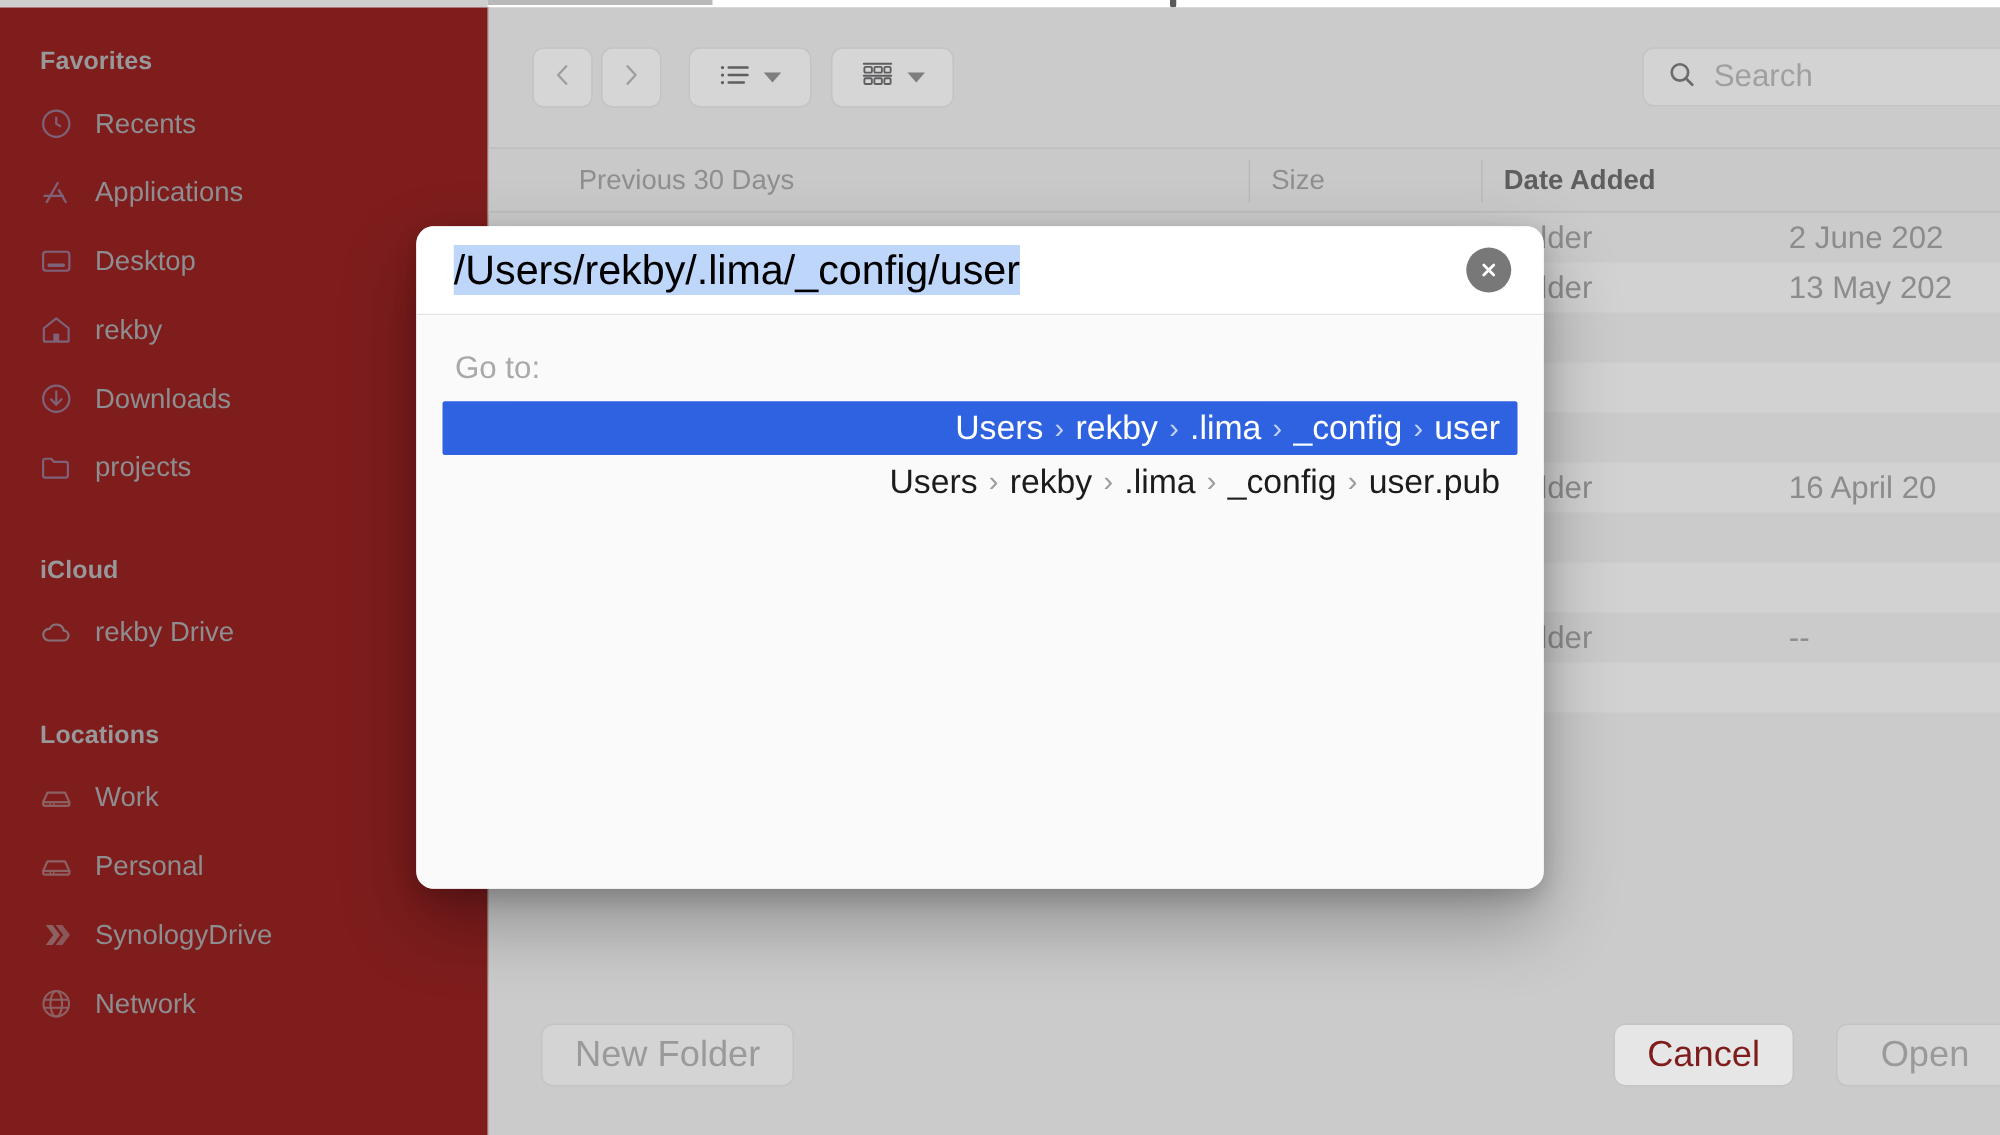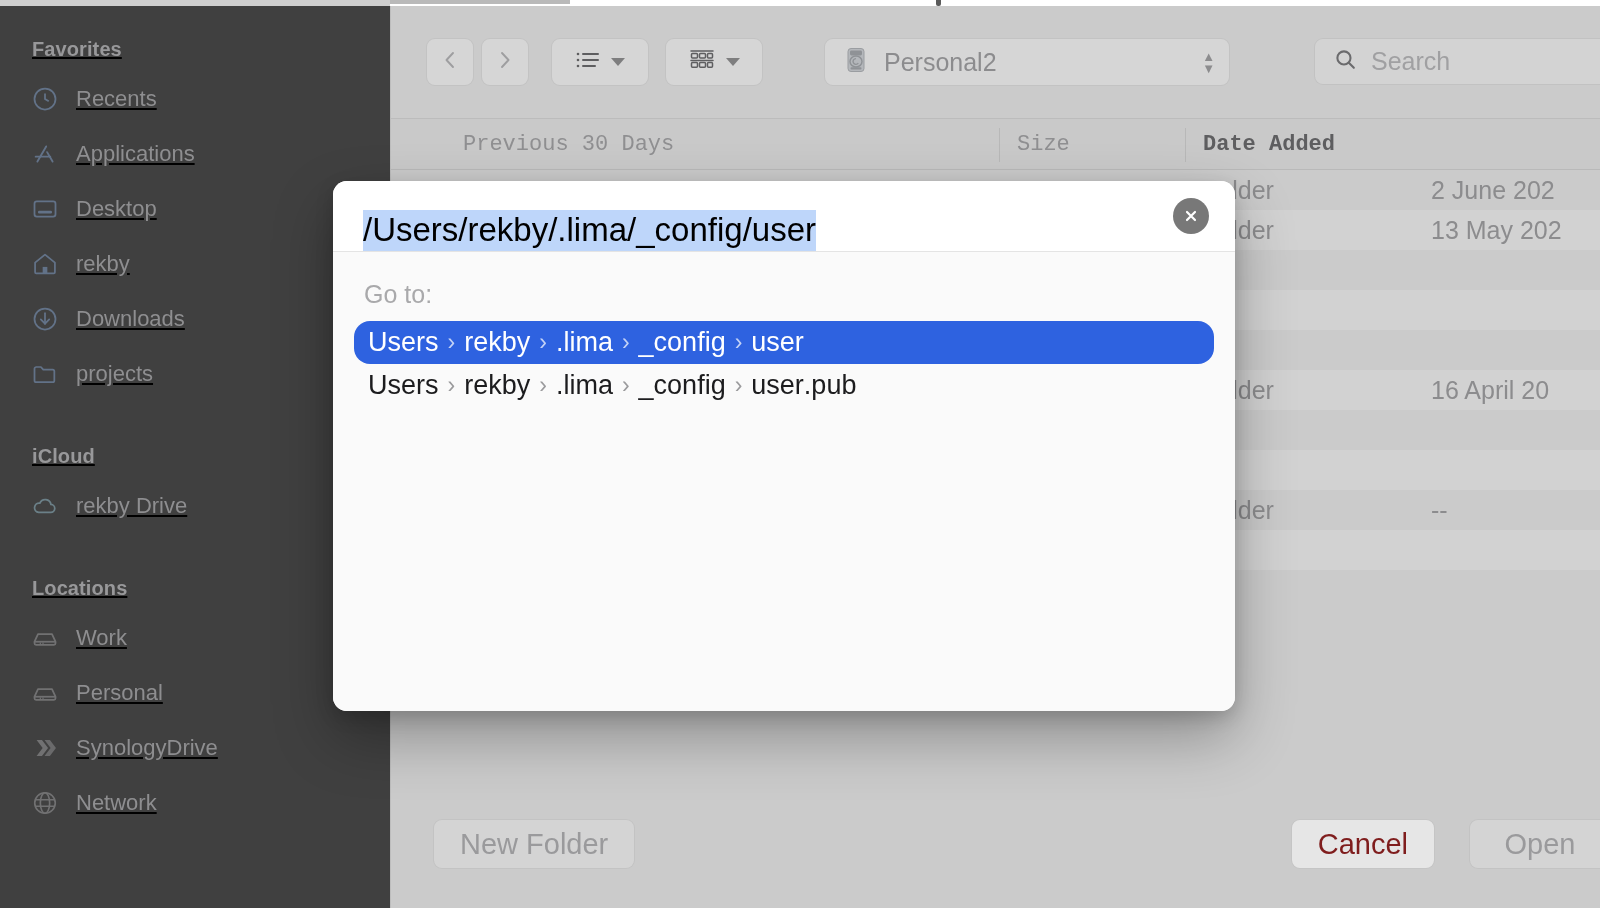--- a/index.html
+++ b/index.html
@@ -50,24 +50,23 @@
     position: absolute; left: 936px; top: 0;
     width: 5px; height: 6px; background: #5a5a5a;
     border-radius: 0 0 2px 2px;
   }
 
   
   .sidebar {
     position: relative;
     width: 391px;
     height: 100%;
-    background: #404040;
+    background: #7f1d1d;
     padding-top: 18px;
     flex: 0 0 391px;
-    text-decoration: underline;
   }
   .sidebar::after {
     content: "";
     position: absolute; right: 0; top: 0;
     width: 1px; height: 100%;
     background: #bdbdbd;
   }
 
   .sb-section {
     font-size: 20px;
@@ -187,21 +186,20 @@
     display: flex;
     align-items: center;
   }
   .col {
     position: relative;
     font-size: 22px;
     color: #8f8f91;
     height: 100%;
     display: flex; align-items: center;
     padding-left: 18px;
-    font-family: Liberation Mono, monospace;
   }
   .col.strong { color: #5e5e60; font-weight: bold; }
   .col + .col::before {
     content: "";
     position: absolute; left: 0; top: 9px;
     width: 1px; height: 34px;
     background: #b8b8b8;
   }
   .col-name { width: 608px; padding-left: 72px; }
   .col-size { width: 186px; }
@@ -270,21 +268,21 @@
                 0 6px 18px rgba(0,0,0,0.16);
     overflow: hidden;
     z-index: 50;
   }
 
   .goto-input-row {
     position: relative;
     height: 71px;
     background: #ffffff;
     display: flex;
-    align-items: flex-end;
+    align-items: center;
     padding: 0 28px 0 30px;
     border-bottom: 1px solid #e4e4e4;
   }
   .goto-text {
     font-size: 33px;
     color: #000000;
     background: #bed6fa;
     line-height: 1.18;
     padding: 1px 0;
     white-space: nowrap;
@@ -304,27 +302,28 @@
 
   .goto-label {
     font-size: 25px;
     color: #a9a9ab;
     padding: 28px 0 12px 31px;
   }
 
   .sugg {
     height: 43px;
     margin: 0 21px;
-    border-radius: 16px;
+    border-radius: 2px;
     display: flex;
     align-items: center;
     padding: 0 14px;
     font-size: 27px;
     color: #1c1c1e;
     white-space: nowrap;
+    justify-content: flex-end;
   }
   .sugg.selected { background: #2e62e0; color: #ffffff; }
   .sugg .seg { }
   .sugg .seg.bold { font-weight: normal; }
   .sugg .sep {
     color: #9b9b9d;
     padding: 0 9px;
     font-size: 23px;
   }
   .sugg.selected .sep { color: #c3d2f6; }
@@ -509,36 +508,20 @@
               <rect x="19.5" y="5.5" width="5" height="4.6" rx="1"></rect>
               <path d="M3 12.6h22" stroke-linecap="round"></path>
               <rect x="3.5" y="14.6" width="6" height="4.6" rx="1"></rect>
               <rect x="11.5" y="14.6" width="6" height="4.6" rx="1"></rect>
               <rect x="19.5" y="14.6" width="5" height="4.6" rx="1"></rect>
             </svg>
           </span>
           <span class="chev"></span>
         </div>
 
-        <div class="path-pop">
-          <span>
-            <svg width="30" height="30" viewBox="0 0 30 30">
-              <rect x="7" y="3.5" width="16" height="23" rx="3" fill="#b4b7bb" stroke="#9a9da1" stroke-width="1"></rect>
-              <rect x="9" y="5.5" width="12" height="5" rx="1.4" fill="#8f9296"></rect>
-              <ellipse cx="15" cy="16.5" rx="6" ry="5.5" fill="none" stroke="#8f9296" stroke-width="1.4"></ellipse>
-              <path d="M15 13.6a2.9 2.9 0 1 0 2.3 4.6" fill="none" stroke="#8f9296" stroke-width="1.4"></path>
-              <rect x="9.5" y="22.2" width="11" height="2.4" rx="1" fill="#8f9296"></rect>
-            </svg>
-          </span>
-          <span class="pp-label">Personal2</span>
-          <span class="stepper">
-            <span>▲</span>
-              <span>▼</span>
-          </span>
-        </div>
 
         <div class="search-field">
           <span>
             <svg width="25" height="25" viewBox="0 0 24 24" fill="none" stroke="#6b6b6d" stroke-width="2" stroke-linecap="round">
               <circle cx="10.5" cy="10.5" r="6.3"></circle>
                 <path d="M15.2 15.2 20 20"></path>
             </svg>
           </span>
           <span class="ph">Search</span>
         </div>

